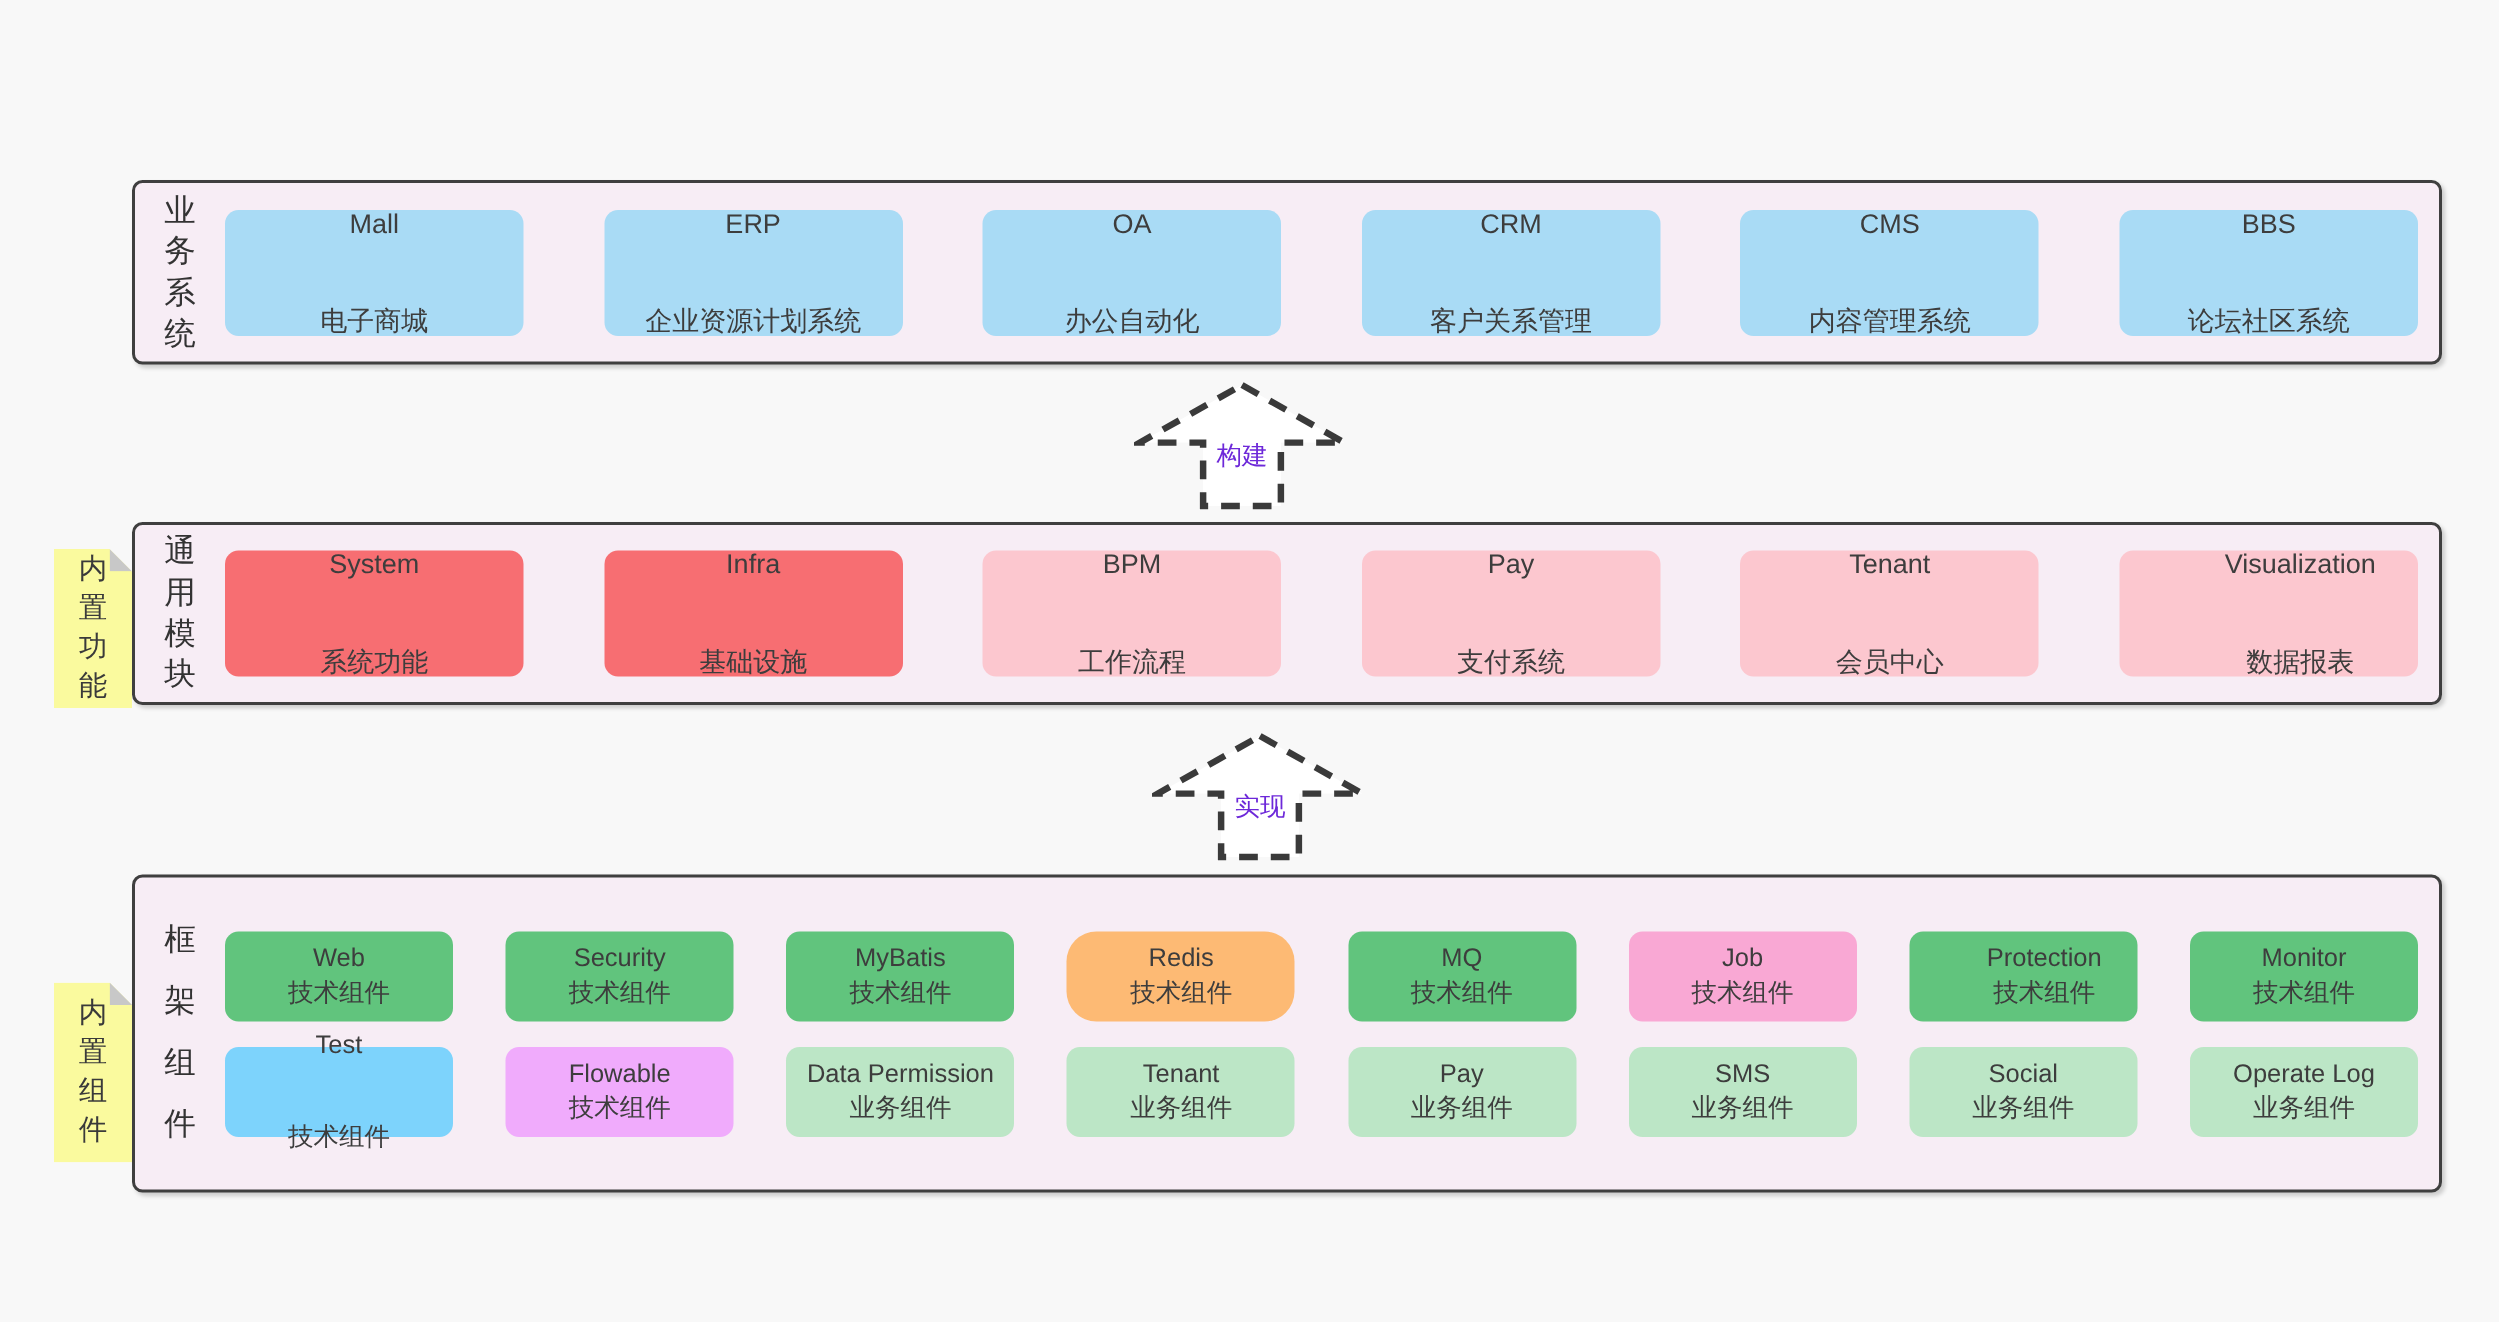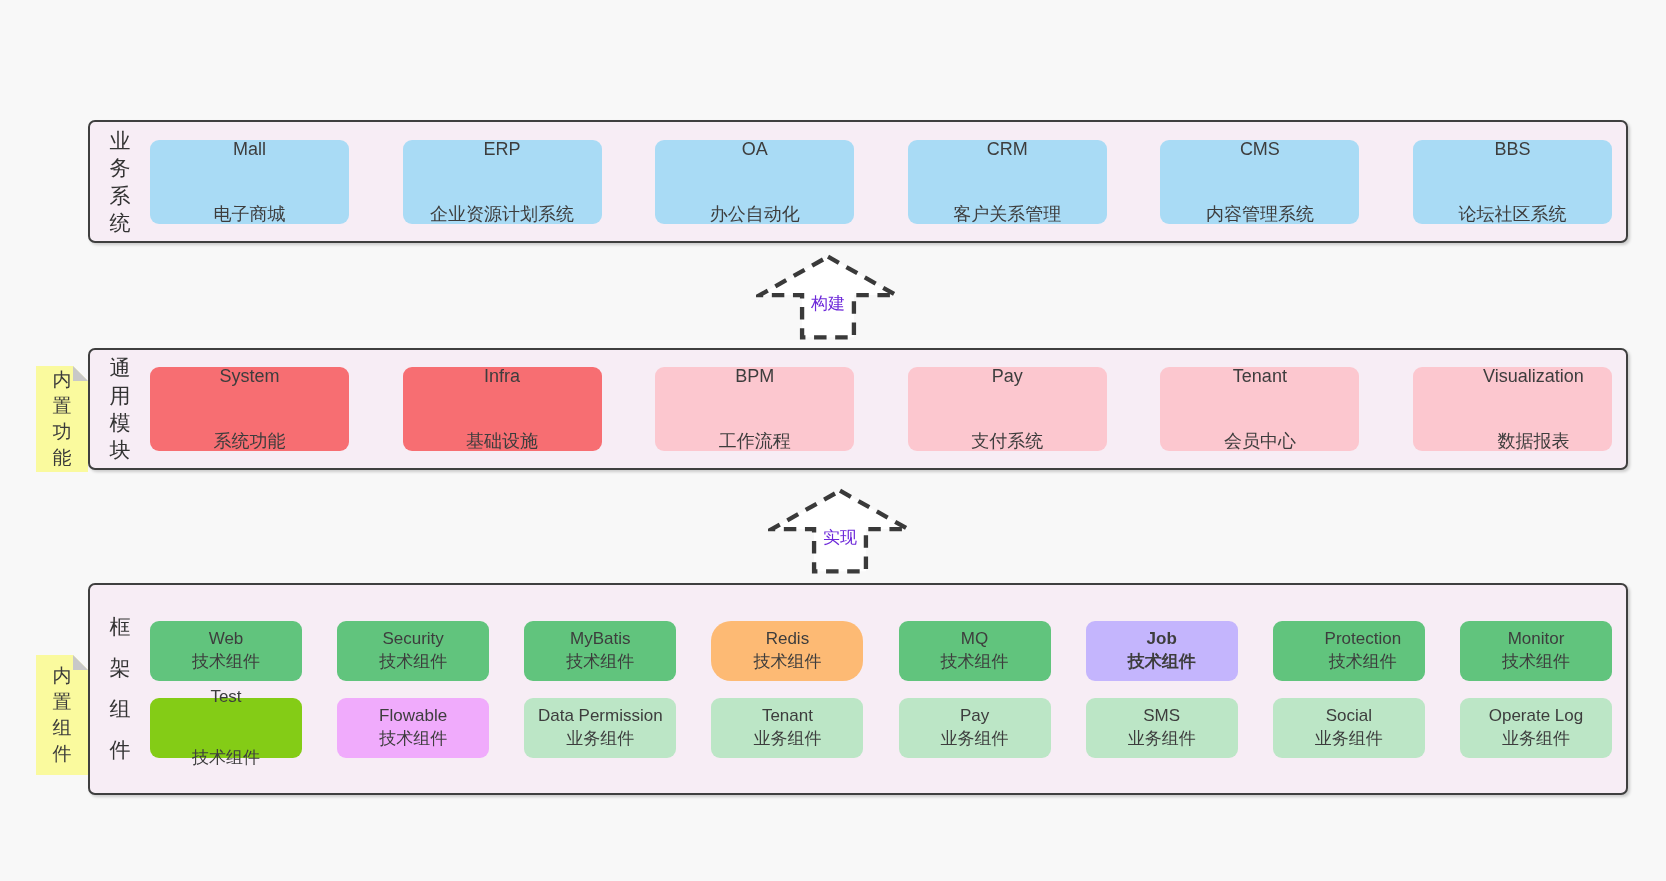--- a/index.html
+++ b/index.html
@@ -155,35 +155,35 @@
           <div>技术组件</div>
         </div>
         <div class="box size-s" style="background: #fdba74; border-radius: 20px;">
           <div>Redis</div>
           <div>技术组件</div>
         </div>
         <div class="box size-s" style="background: rgb(97, 196, 125);">
           <div>MQ</div>
           <div>技术组件</div>
         </div>
-        <div class="box size-s" style="background: #c4b5fd; font-weight: bold;">
+        <div class="box size-s" style="background: #f9a8d4;">
           <div>Job</div>
           <div>技术组件</div>
         </div>
         <div class="box size-s" style="background: rgb(97, 196, 125); padding-left: 34px;">
           <div>Protection</div>
           <div>技术组件</div>
         </div>
         <div class="box size-s" style="background: rgb(97, 196, 125);">
           <div>Monitor</div>
           <div>技术组件</div>
         </div>
       </div>
       <div class="row">
-        <div class="box size-s" style="background: #84cc16; gap: 38px;">
+        <div class="box size-s" style="background: #7dd3fc; gap: 38px;">
           <div>Test</div>
           <div>技术组件</div>
         </div>
         <div class="box size-s" style="background: #f0abfc;">
           <div>Flowable</div>
           <div>技术组件</div>
         </div>
         <div class="box size-s" style="background: rgb(188, 230, 198);">
           <div>Data Permission</div>
           <div>业务组件</div>

